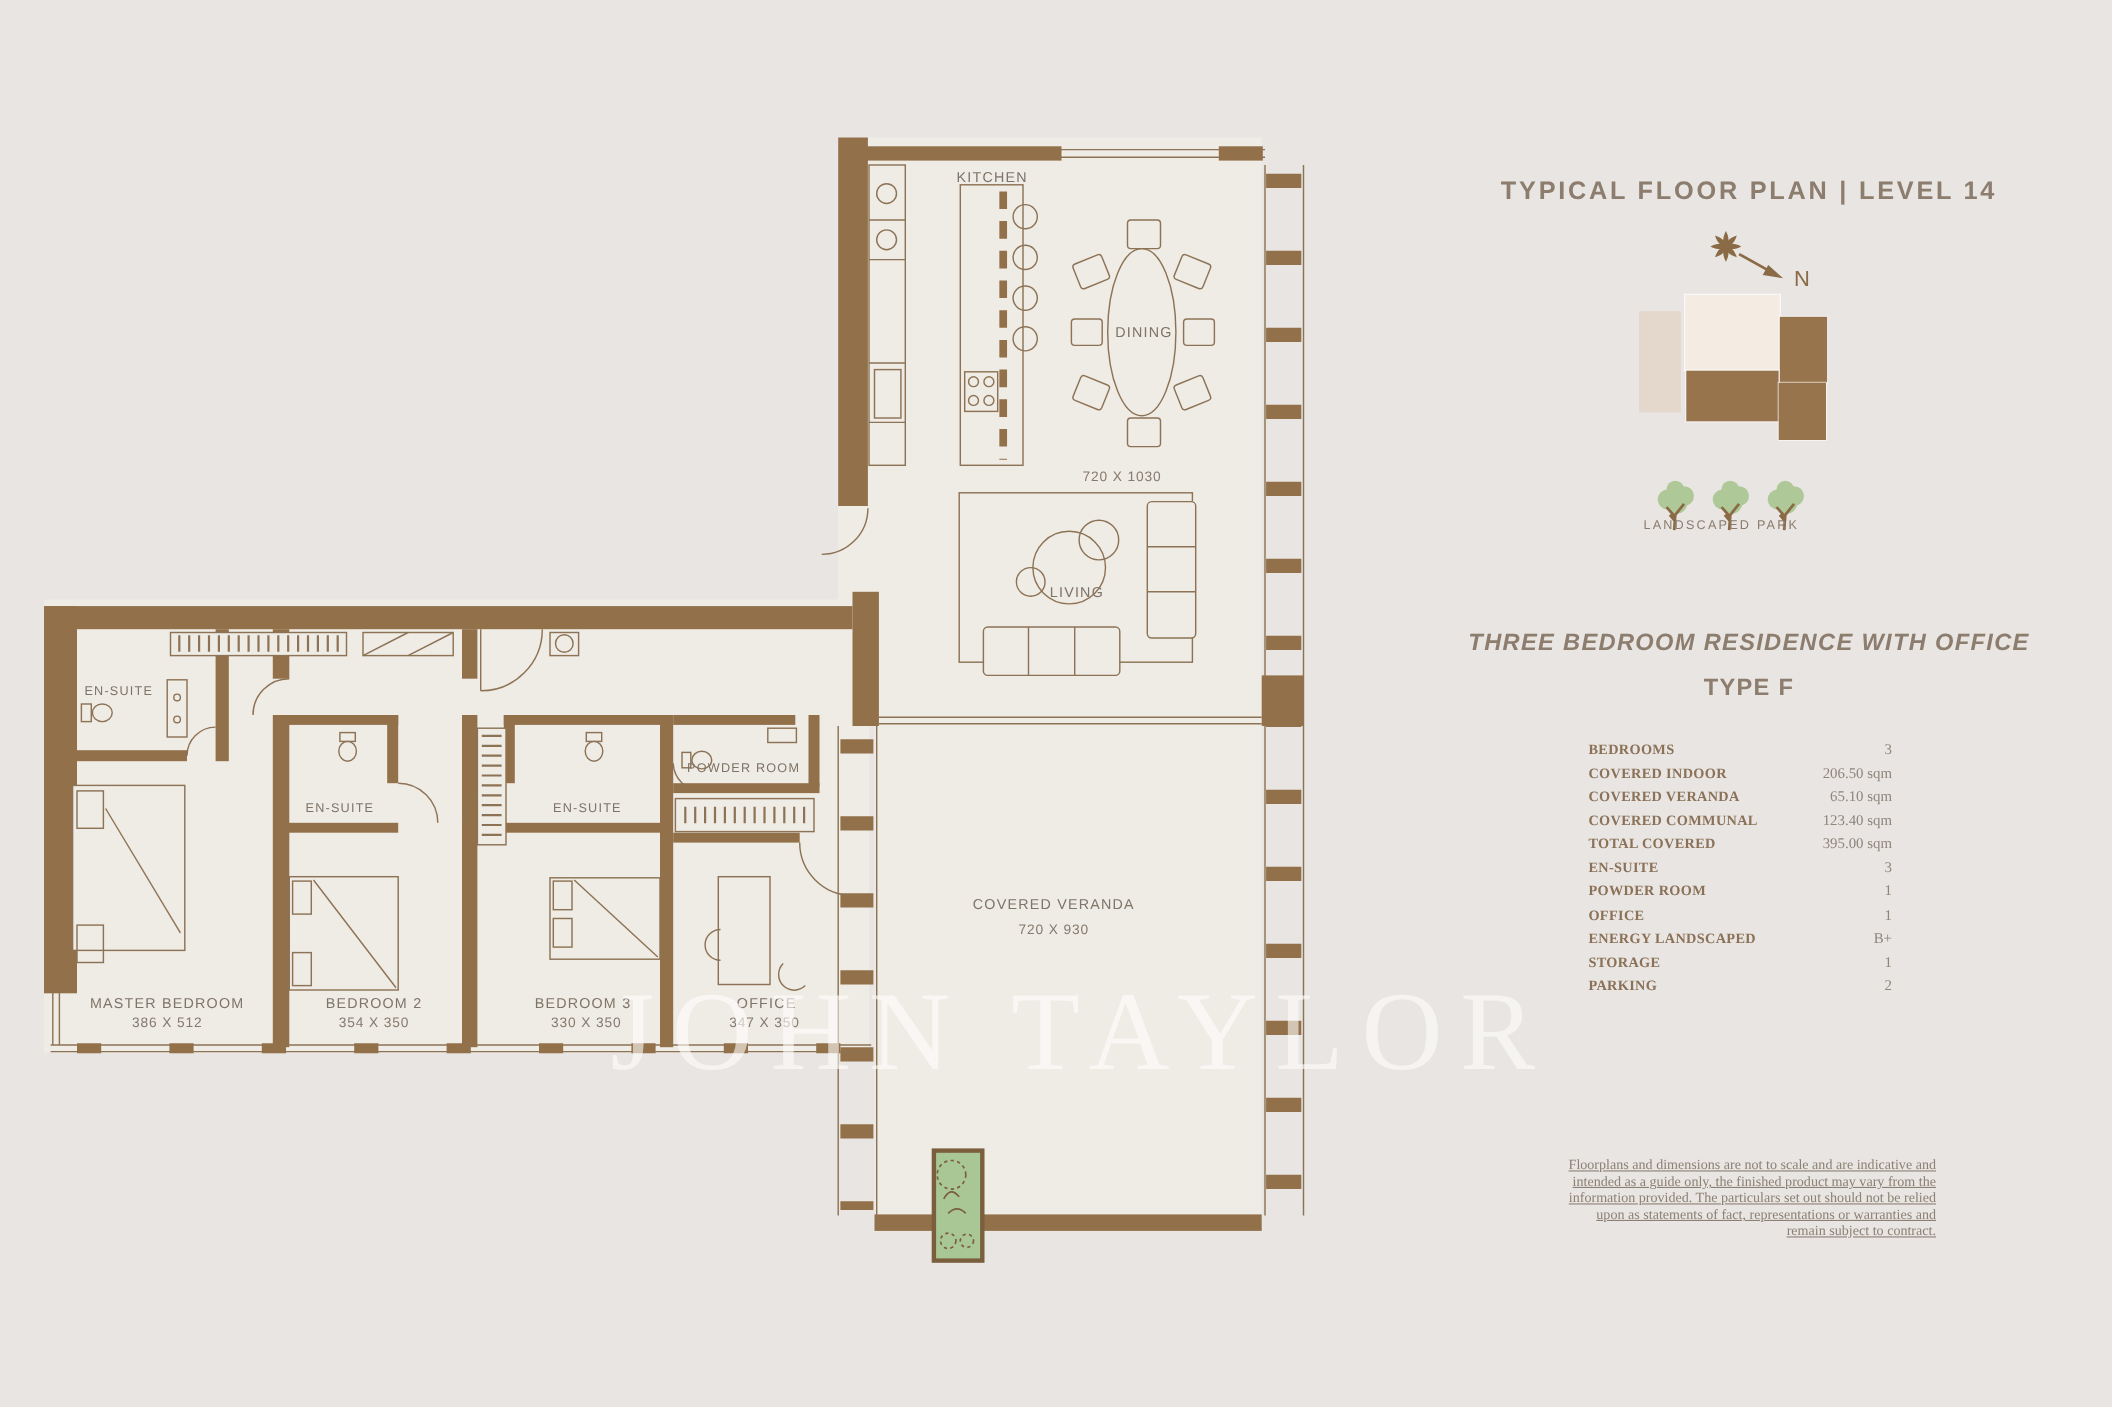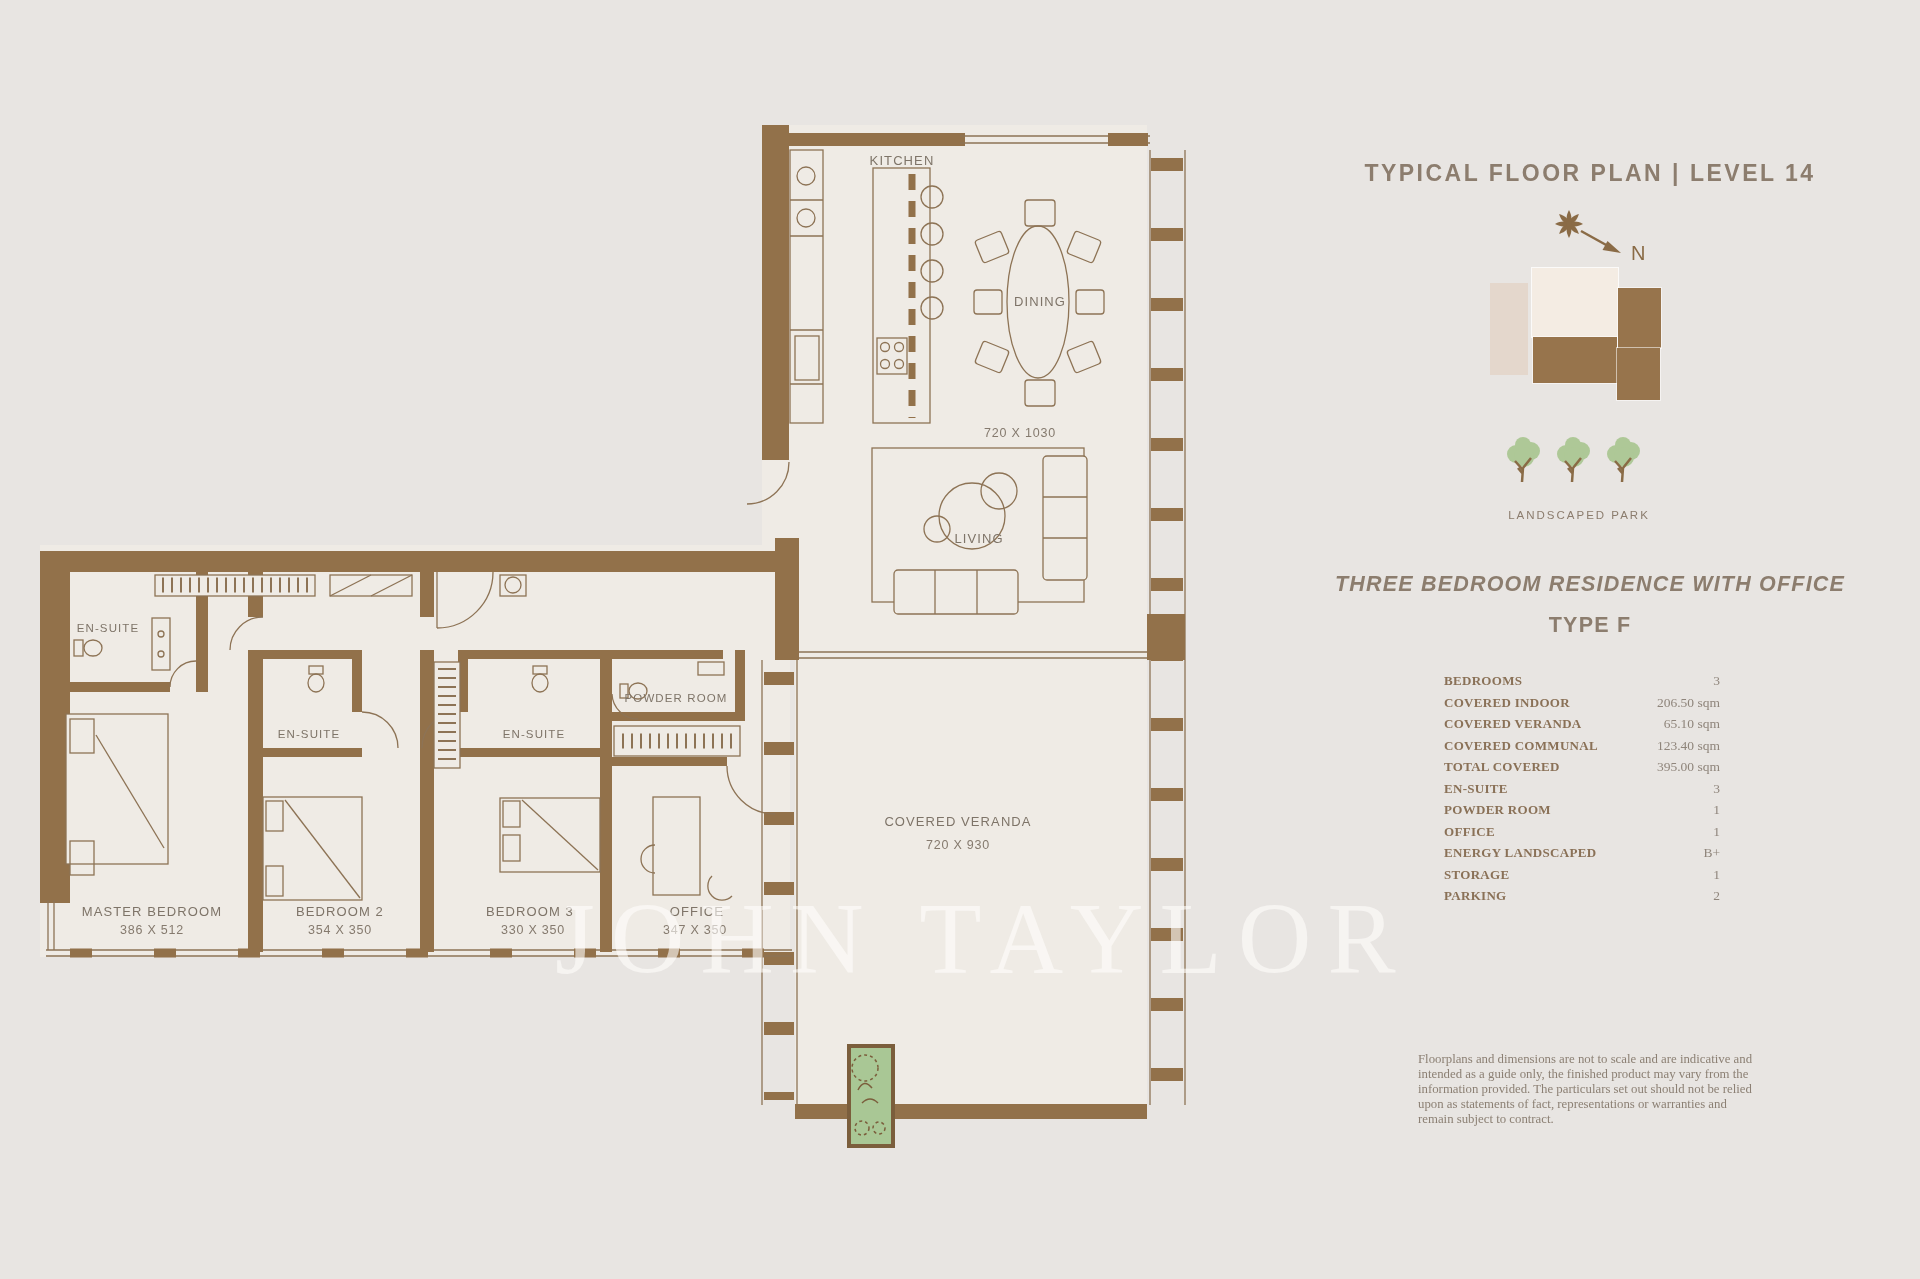--- a/index.html
+++ b/index.html
@@ -27,31 +27,31 @@
   
   .panel-title{position:absolute;left:1330px;top:160px;width:520px;z-index:3;text-align:center;
     font-size:23px;letter-spacing:2.5px;color:#8c7d6e;font-weight:bold;}
   .compass{position:absolute;left:1545px;top:200px;z-index:3;}
   .bdg{position:absolute;left:1488px;top:262px;width:180px;height:150px;z-index:3;}
   .bdg div{position:absolute;}
   .bdg .lt{background:#e4d7cc;}
   .bdg .cr{background:#f4ece3;box-shadow:0 0 0 1px rgba(255,255,255,.8);}
   .bdg .br{background:#97744c;box-shadow:0 0 0 1px rgba(255,255,255,.55);}
   .trees{position:absolute;left:1504px;top:436px;z-index:3;}
-  .park-label{position:absolute;left:1494px;top:509px;width:170px;z-index:3;text-align:center;
+  .park-label{position:absolute;left:1494px;top:472px;width:170px;z-index:3;
     font-size:11.5px;letter-spacing:2px;color:#8b7c6d;}
   .res-title{position:absolute;left:1310px;top:572px;width:560px;z-index:3;text-align:center;color:#8c7d6e;}
   .res-title .l1{font-size:21.5px;letter-spacing:1.2px;font-weight:bold;font-style:italic;}
   .res-title .l2{font-size:21.5px;letter-spacing:1.2px;font-weight:bold;margin-top:16px;}
   .spec-rows{position:absolute;left:1444px;top:660px;width:276px;z-index:3;margin-top:13px;}
   .spec-row{display:flex;justify-content:space-between;align-items:baseline;height:21.5px;}
   .spec-label{font-family:"Liberation Serif",serif;font-weight:bold;font-size:13px;letter-spacing:.3px;color:#8a7157;}
   .spec-value{font-family:"Liberation Serif",serif;font-size:13.5px;color:#8f857b;}
-  .disclaimer{position:absolute;left:1418px;top:1052px;width:342px;z-index:3;text-align:left;
-    font-family:"Liberation Serif",serif;font-size:12.8px;line-height:1.18;color:#8c8074;}
+  .disclaimer{position:absolute;left:1418px;top:1052px;width:342px;z-index:3;text-align:right;
+    font-family:"Liberation Serif",serif;font-size:12.8px;line-height:1.18;color:#8c8074;text-decoration:underline;}
 </style>
 </head>
 <body>
 
 <div class="stage">
 
   <svg id="plan-svg" width="1920" height="1279" viewBox="0 0 1920 1279" xmlns="http://www.w3.org/2000/svg">
 
     <g>
       <rect class="floor" x="762" y="125" width="385" height="535"></rect>

